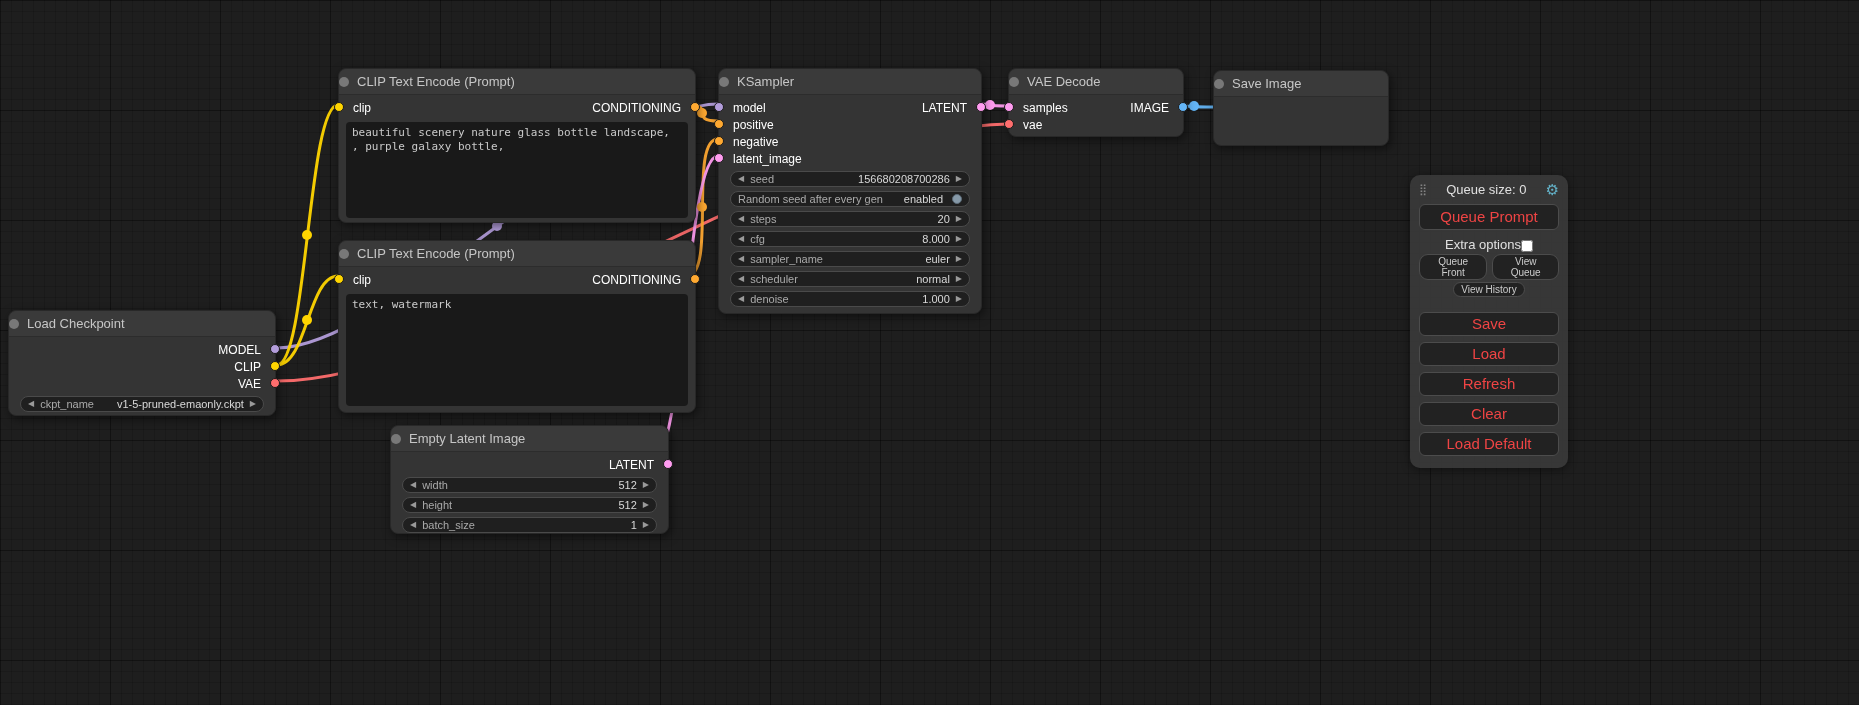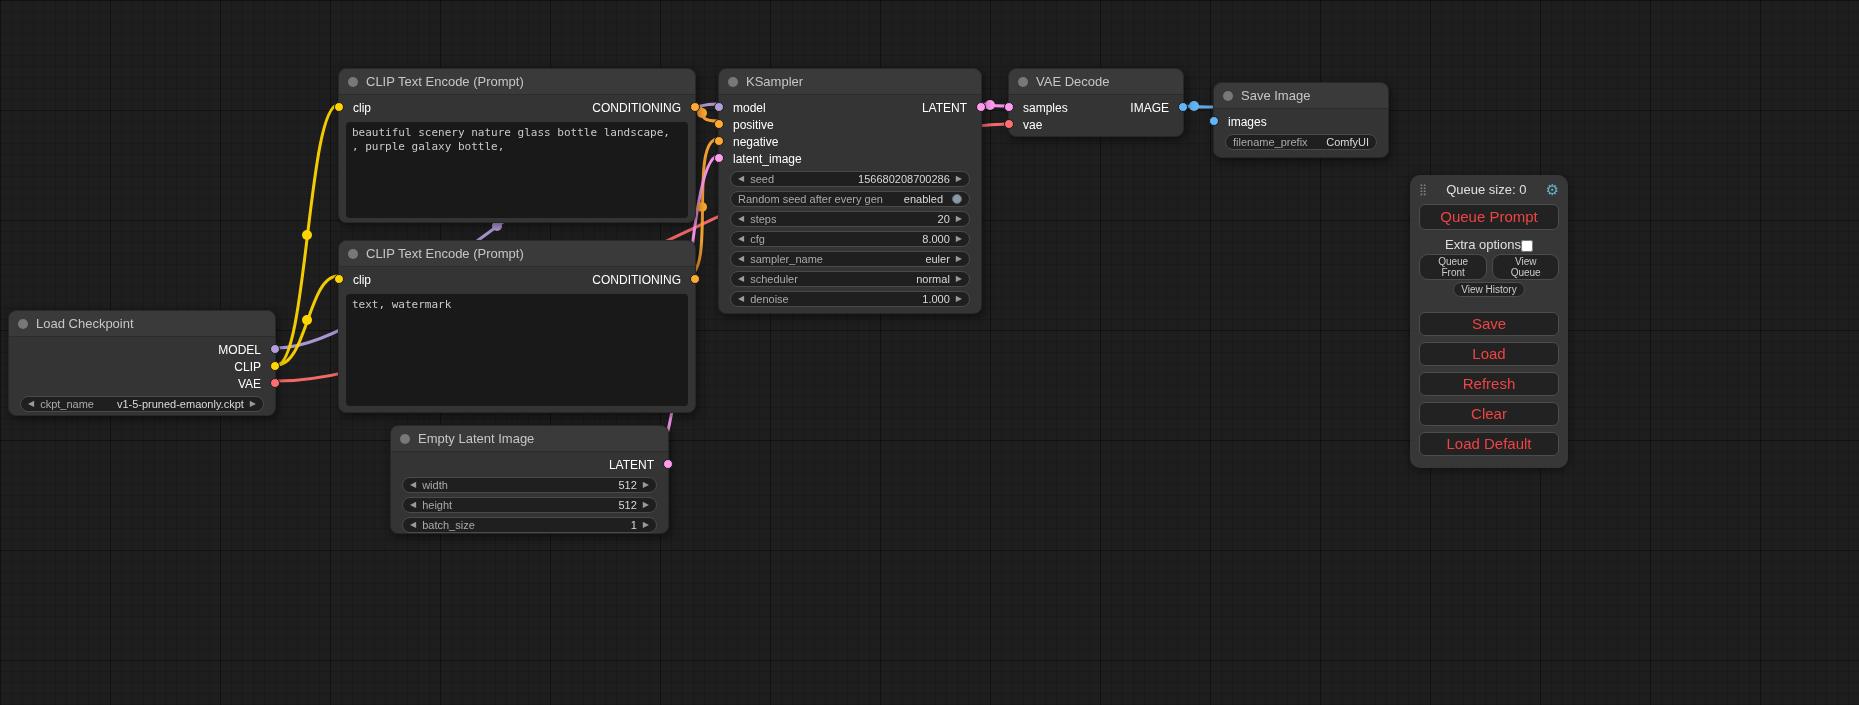--- a/index.html
+++ b/index.html
@@ -13,21 +13,21 @@
       linear-gradient(90deg, rgba(0,0,0,.14) 1px, transparent 1px);
     background-size:110px 110px,110px 110px,11px 11px,11px 11px;
     font-family:"Liberation Sans",sans-serif;
   }
   #wires{position:absolute;left:0;top:0;width:1859px;height:705px;z-index:1;pointer-events:none;}
   #wires path{fill:none;stroke-width:3;stroke-linecap:round;opacity:.95;}
 
   .node{position:absolute;background:#343434;border:1px solid #282828;border-radius:8px;
         box-shadow:2px 3px 10px rgba(0,0,0,.5);box-sizing:border-box;z-index:2;}
   .node-title{height:26px;background:#3a3a3a;border-radius:8px 8px 0 0;display:flex;align-items:center;
-        padding:0 9px;gap:8px;border-bottom:1px solid #2c2c2c;box-sizing:border-box;}
+        padding:0 0;gap:8px;border-bottom:1px solid #2c2c2c;box-sizing:border-box;}
   .title-dot{width:10px;height:10px;border-radius:50%;background:#787878;flex:none;}
   .title-text{font-size:13px;color:#c6c6c6;white-space:nowrap;overflow:hidden;}
   .node-body{padding-top:4px;}
 
   .slot-row{position:relative;height:17px;display:flex;align-items:center;padding:0 14px;
         font-size:12px;color:#ffffff;box-sizing:border-box;}
   .out-label{margin-left:auto;}
   .slot-dot{width:10px;height:10px;border-radius:50%;box-sizing:border-box;border:1px solid #1b1b1b;
         position:absolute;top:3px;}
   .slot-dot.in{left:-5px;}
@@ -264,34 +264,24 @@
         <span class="out-label">IMAGE</span>
         <span class="slot-dot out c-image"></span>
       </div>
       <div class="slot-row">
         <span class="slot-dot in c-vae"></span>
         <span>vae</span>
       </div>
     </div>
   </div>
 
-  <div class="node" style="left:1213px;top:82px;width:176px;height:76px;">
+  <div class="node" style="left:1213px;top:70px;width:176px;height:76px;">
     <div class="node-title">
       <span class="title-dot"></span>
       <span class="title-text">Save Image</span>
-    </div>
-    <div class="node-body">
-      <div class="slot-row">
-        <span class="slot-dot in c-image"></span>
-        <span>images</span>
-      </div>
-      <div class="widget">
-        <span class="wlabel">filename_prefix</span>
-        <span class="wvalue">ComfyUI</span>
-      </div>
     </div>
   </div>
 
   <div class="queue-panel">
     <div class="qp-header">
       <span class="drag-handle">⣿</span>
       <span class="qp-title">Queue size: 0</span>
       <span class="gear-icon">⚙</span>
     </div>
     <button class="qp-btn primary">Queue Prompt</button>

